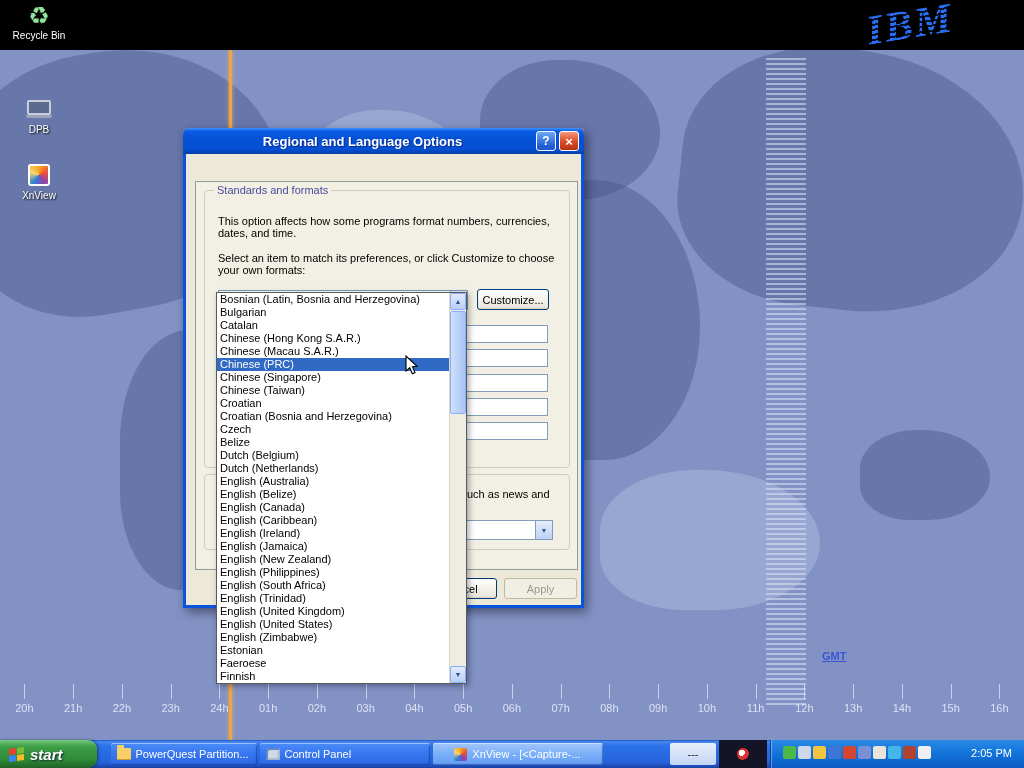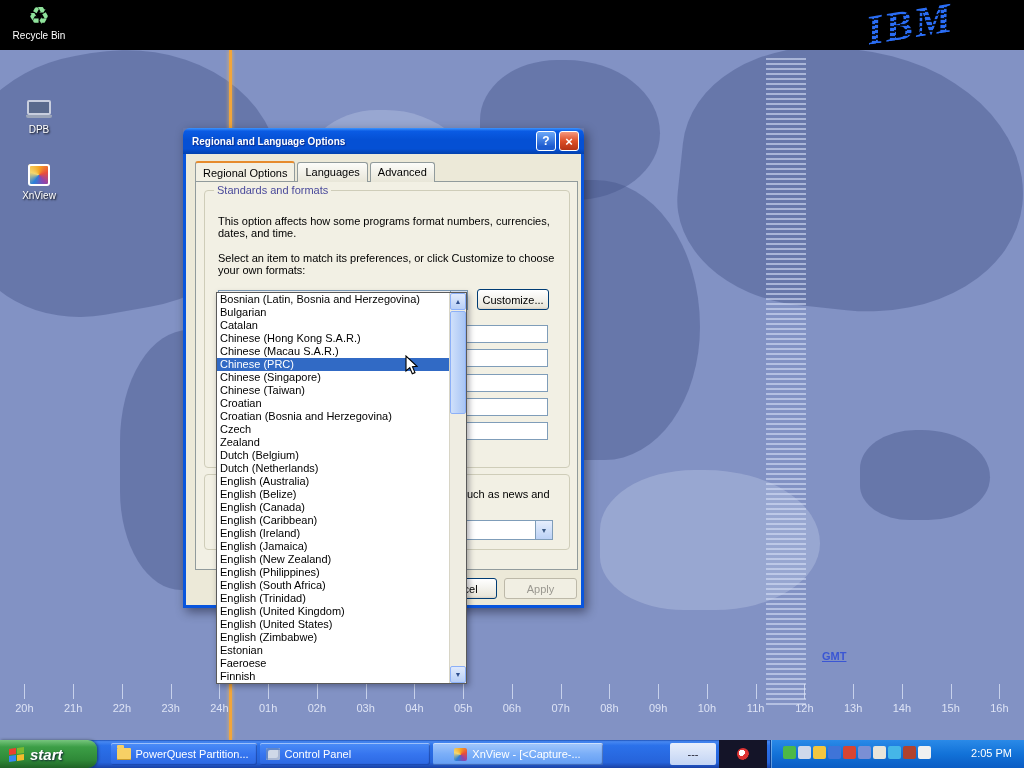--- a/index.html
+++ b/index.html
@@ -30,21 +30,21 @@
   .gmt{position:absolute;left:822px;top:600px;color:#3a56d4;font-weight:bold;text-decoration:underline;}
   .hours{position:absolute;left:0;right:0;bottom:26px;display:flex;justify-content:space-around;color:#dde3f5;}
   .hours span{position:relative;width:30px;text-align:center;}
   .hours span::before{content:"";position:absolute;left:50%;top:-18px;width:1px;height:15px;background:rgba(222,229,248,.75);}
 
   
   .dialog{position:absolute;left:183px;top:128px;width:401px;height:480px;z-index:10;
           box-shadow:3px 4px 10px rgba(0,0,15,.45);}
   .titlebar{height:26px;border-radius:7px 7px 0 0;padding:0 5px 0 9px;display:flex;align-items:center;
     background:linear-gradient(180deg,#3d95ff 0%,#0a5be4 12%,#0550d4 45%,#0550d4 80%,#0341ad 100%);}
-  .titlebar .t{flex:1;color:#fff;font-weight:bold;font-size:10px;text-shadow:1px 1px 1px #0a2a8a;white-space:nowrap;overflow:hidden;}
+  .titlebar .t{flex:1;color:#fff;font-weight:bold;font-size:13px;text-shadow:1px 1px 1px #0a2a8a;white-space:nowrap;overflow:hidden;text-align:center;}
   .tb-btn{width:20px;height:20px;margin-left:3px;border:1px solid #fff;border-radius:3px;color:#fff;
     font-weight:bold;font-size:12px;display:flex;align-items:center;justify-content:center;cursor:default;}
   .tb-help{background:linear-gradient(180deg,#6ca8f8 0%,#1e5cd0 80%);}
   .tb-close{background:linear-gradient(180deg,#f5987e 0%,#dd4f27 50%,#b33316 100%);font-size:13px;}
   .frame{position:absolute;left:0;top:26px;right:0;bottom:0;background:#0855dd;padding:0 3px 3px 3px;}
   .content{position:relative;width:100%;height:100%;background:#ece9d8;}
 
   .tabs{position:absolute;left:9px;top:8px;display:flex;z-index:3;}
   .tab{padding:3px 7px 2px 7px;margin-right:2px;border:1px solid #919b9c;border-bottom:none;
        border-radius:3px 3px 0 0;background:linear-gradient(180deg,#fcfcf9,#e8e6d8);cursor:default;}
@@ -188,25 +188,20 @@
 
   <div class="dialog">
     <div class="titlebar">
       <span class="t">Regional and Language Options</span>
       <span class="tb-btn tb-help">?</span>
       <span class="tb-btn tb-close">×</span>
     </div>
     <div class="frame">
       <div class="content">
 
-        <div class="tabs">
-          <div class="tab active">Regional Options</div>
-          <div class="tab">Languages</div>
-          <div class="tab">Advanced</div>
-        </div>
 
         <div class="tab-panel">
 
           <div class="group group1">
             <span class="legend">Standards and formats</span>
             <p class="g-desc">This option affects how some programs format numbers, currencies, dates, and time.</p>
             <p class="g-instr">Select an item to match its preferences, or click Customize to choose your own formats:</p>
             <div class="combo-row">
               <div class="combo">
                 <span class="val">English (United States)</span>
@@ -254,21 +249,21 @@
         <div class="list-item">Chinese (Singapore)</div>
 
         <div class="list-item">Chinese (Taiwan)</div>
 
         <div class="list-item">Croatian</div>
 
         <div class="list-item">Croatian (Bosnia and Herzegovina)</div>
 
         <div class="list-item">Czech</div>
 
-        <div class="list-item">Zealand</div>
+        <div class="list-item">Belize</div>
 
         <div class="list-item">Dutch (Belgium)</div>
 
         <div class="list-item">Dutch (Netherlands)</div>
 
         <div class="list-item">English (Australia)</div>
 
         <div class="list-item">English (Belize)</div>
 
         <div class="list-item">English (Canada)</div>

